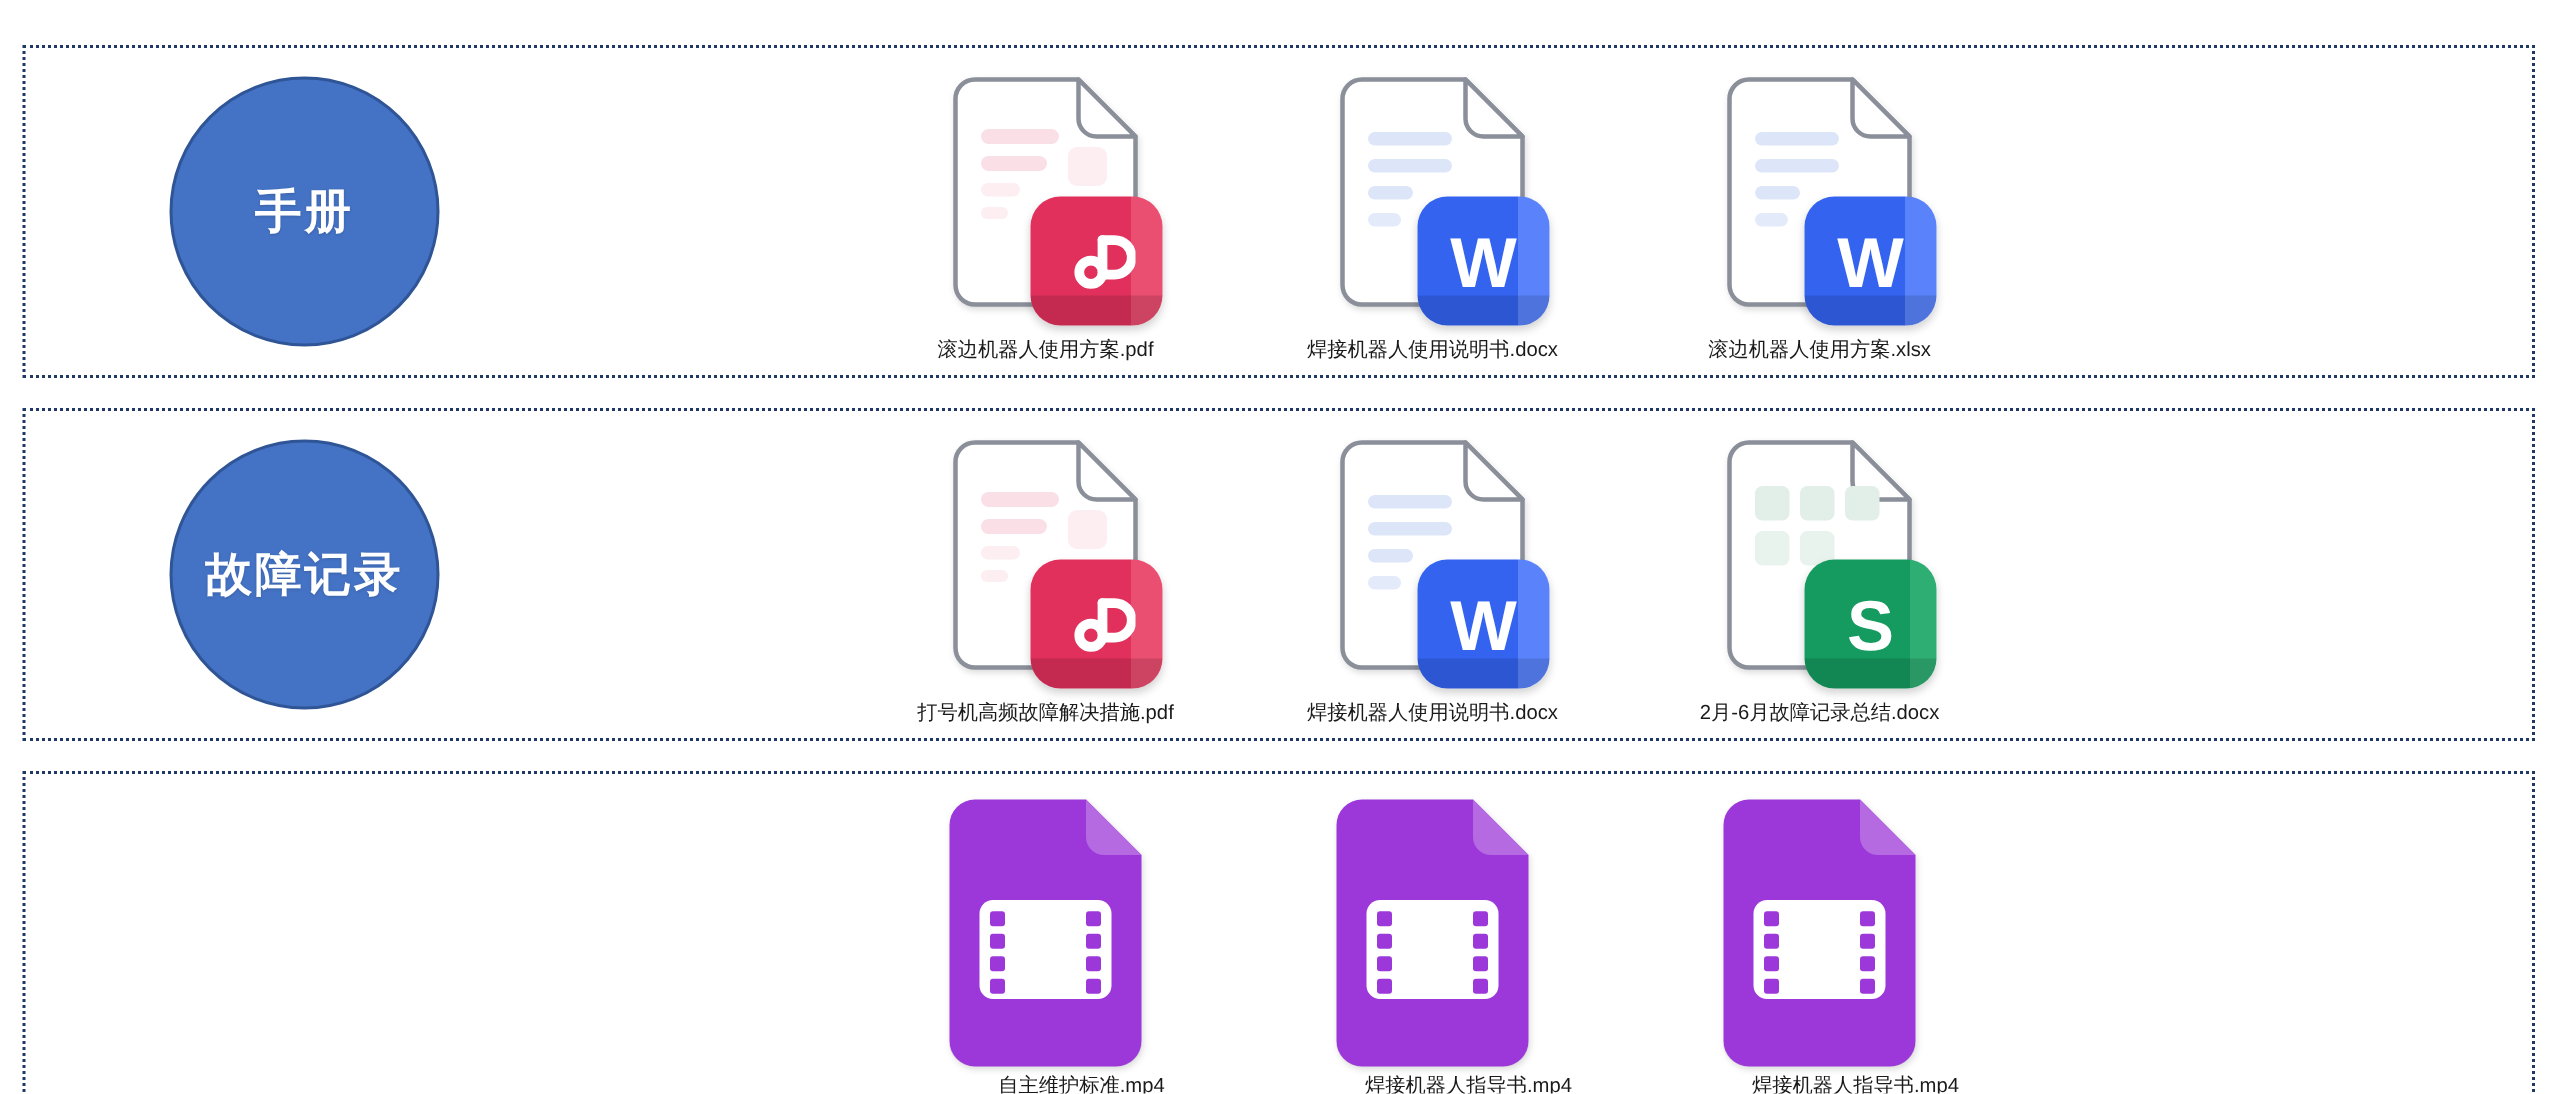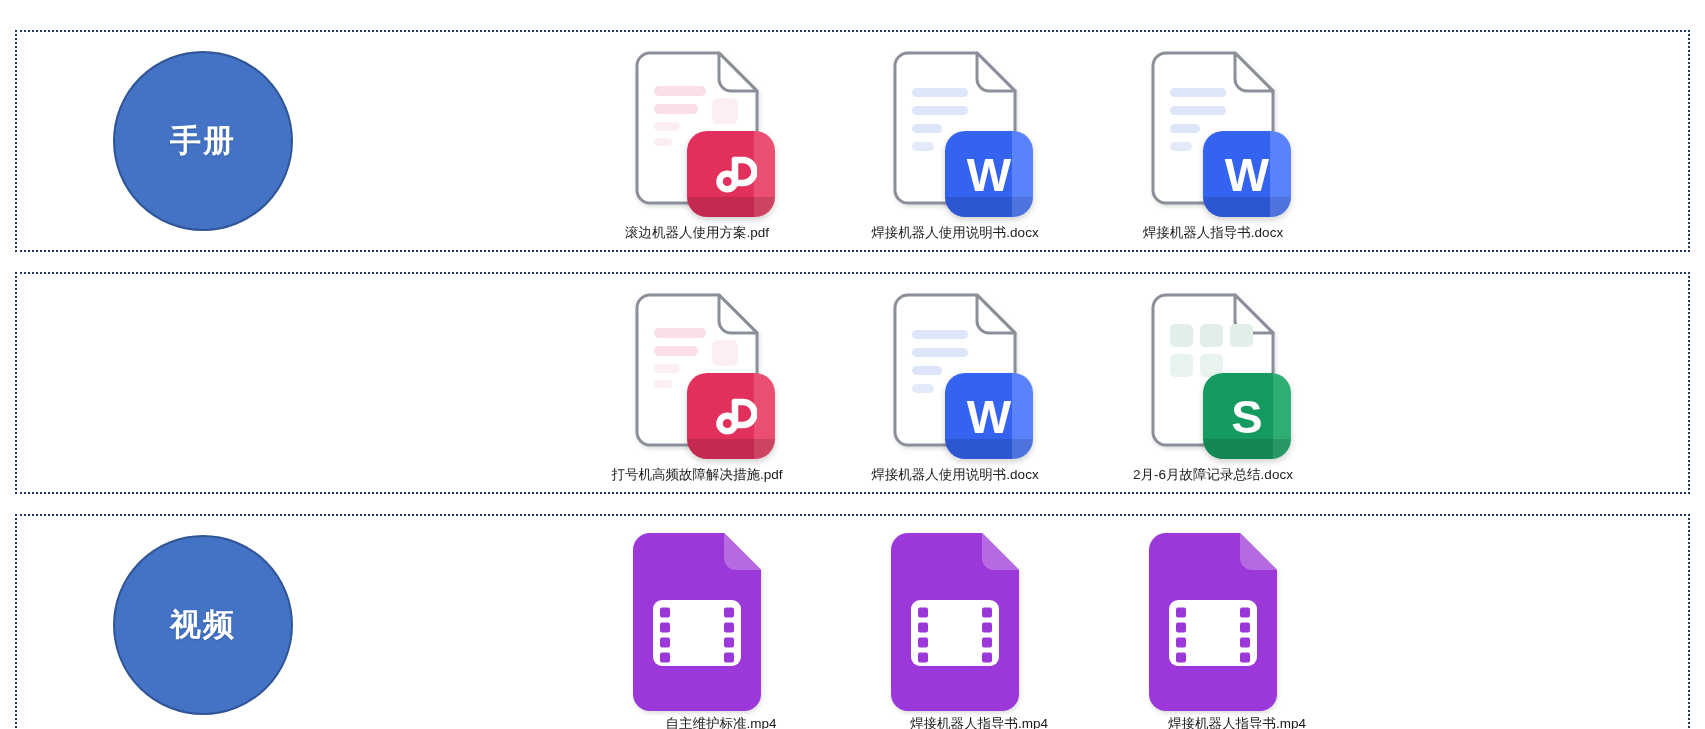--- a/index.html
+++ b/index.html
@@ -152,27 +152,30 @@
       <div class="file-item">
         <div class="icon-box">
           <svg class="doc-svg" width="126" height="156" viewBox="0 0 126 156">
             <use href="#doc-body"></use>
               <use href="#word-lines"></use>
           </svg>
           <div class="badge badge-word">
             <span class="badge-letter">W</span>
           </div>
         </div>
-        <div class="file-label">焊接机器人指导书.docx</div>
+        <div class="file-label">滚边机器人使用方案.xlsx</div>
       </div>
 
     </div>
   </div>
 
   <div class="section-box">
+    <div class="cat-circle">
+      <span class="cat-label">故障记录</span>
+    </div>
     <div class="files">
 
       <div class="file-item">
         <div class="icon-box">
           <svg class="doc-svg" width="126" height="156" viewBox="0 0 126 156">
             <use href="#doc-body"></use>
               <use href="#pdf-lines"></use>
           </svg>
           <div class="badge badge-pdf">
             <svg class="pdf-glyph" width="52" height="52" viewBox="0 0 52 52">
@@ -206,23 +209,20 @@
             <span class="badge-letter">S</span>
           </div>
         </div>
         <div class="file-label">2月-6月故障记录总结.docx</div>
       </div>
 
     </div>
   </div>
 
   <div class="section-box row-video">
-    <div class="cat-circle">
-      <span class="cat-label">视频</span>
-    </div>
     <div class="files">
 
       <div class="file-item">
         <div class="icon-box video">
           <svg class="video-svg" width="130" height="180" viewBox="0 0 130 180">
             <use href="#video-body"></use>
           </svg>
         </div>
         <div class="file-label">自主维护标准.mp4</div>
       </div>

